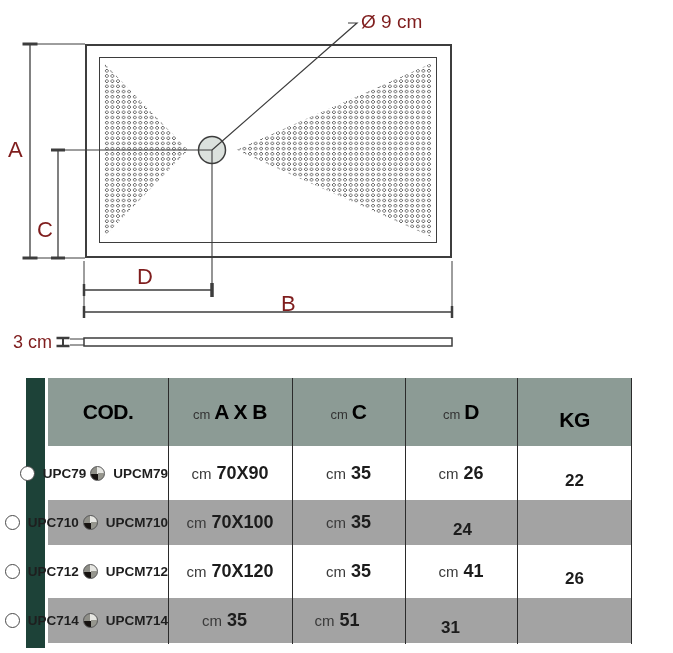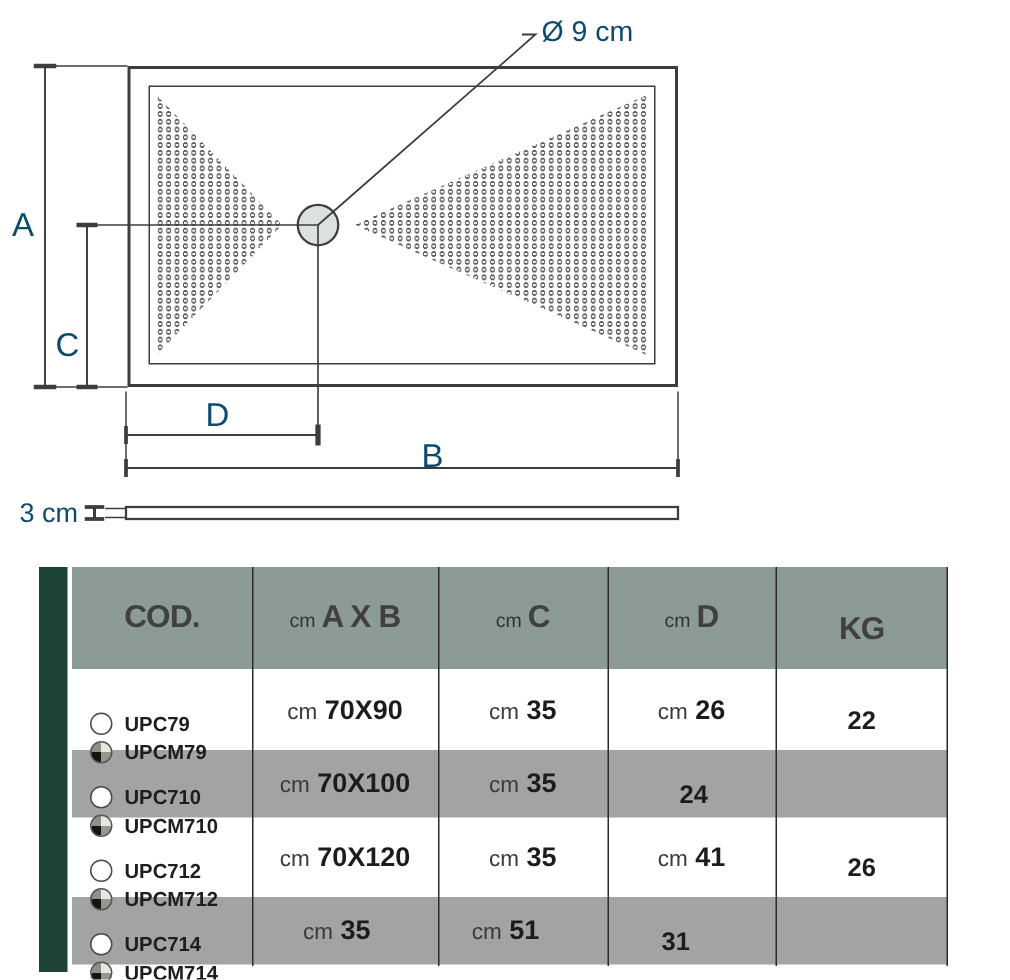--- a/index.html
+++ b/index.html
@@ -18,46 +18,46 @@
     border:1.5px solid #3d3d3d; box-sizing:border-box;
   }
   .dots {
     position:absolute;
     background-image: radial-gradient(circle, rgba(255,255,255,0) 0.8px, #5d5d5d 0.9px 1.8px, rgba(255,255,255,0) 1.9px);
     background-size:5.6px 5.2px;
   }
   .dots-left  { left:104px; top:63px; width:84px;  height:174px; clip-path:polygon(0 0, 100% 50%, 0 100%); }
   .dots-right { left:236px; top:63px; width:196px; height:174px; clip-path:polygon(100% 0, 0 50%, 100% 100%); }
   .overlay { position:absolute; left:0; top:0; }
-  .lbl { position:absolute; font-size:22px; color:#0c4a6e; }
+  .lbl { position:absolute; font-size:22px; color:#7f1d1d; }
   .lbl-drain { left:361px; top:11px; font-size:19px; }
   .lbl-a { left:8px;   top:137px; }
   .lbl-c { left:37px;  top:217px; }
   .lbl-d { left:137px; top:264px; }
   .lbl-b { left:281px; top:291px; }
   .lbl-thickness { left:13px; top:332px; font-size:18px; }
   
   .spec-table { position:absolute; left:26px; top:378px; display:flex; }
   .green-strip { width:19px; height:270px; background:#1d4238; margin-right:3px; }
   .table-content { position:relative; width:584px; height:266px; }
   .thead { display:flex; height:68px; background:#8c9b95; margin-bottom:5px; }
   .trow  { display:flex; height:45px; margin-bottom:4px; }
   .trow:last-child { height:46px; margin-bottom:0; }
   .trow.row-white { background:#ffffff; }
   .trow.row-gray  { background:#a3a3a3; }
   .c1 { width:120px; } .c2 { width:124px; } .c3 { width:113px; }
   .c4 { width:112px; } .c5 { width:115px;margin-top:15px; }
   .cell-center { display:flex; align-items:center; justify-content:center; }
   .hwrap, .vwrap { white-space:nowrap; }
-  .hname { font-weight:700; font-size:21px; letter-spacing:-0.5px; color:#404040; }
+  .hname { font-weight:700; font-size:21px; letter-spacing:-0.5px; color:#000000; }
   .hunit { font-size:13px; color:#333; margin-right:4px; }
   .unit  { font-size:15px; color:#3a3a3a; margin-right:5px; }
   .val   { font-size:18px; font-weight:700; color:#1c1c1c; }
   .kgval { font-size:17px; font-weight:700; color:#1c1c1c; }
-  .cod-cell { display:flex; flex-direction:column; justify-content:flex-start; gap:4px; padding-left:12px; box-sizing:border-box;margin-top:24px; }
+  .cod-cell { display:flex; justify-content:flex-end; gap:4px; padding-left:12px; box-sizing:border-box; }
   .code-line { display:flex; align-items:center; gap:8px; }
   .code-label { font-size:13.5px; font-weight:700; color:#1e1e1e; }
   .ic { width:13px; height:13px; border-radius:50%; flex:0 0 auto; }
   .ic-empty  { background:#fff; border:1.6px solid #4a4a4a; }
   .ic-marble {
     width:15px; height:15px; border:1px solid #555; box-sizing:border-box;
     background:conic-gradient(#e6e6e2 0deg 90deg, #96968e 90deg 180deg, #161210 180deg 270deg, #8f8f88 270deg 360deg);
   }
   .vline { position:absolute; top:0; width:1.5px; height:266px; background:#2b2b2b; }
   .vl-1 { left:119.5px; } .vl-2 { left:243.5px; } .vl-3 { left:356.5px; }

